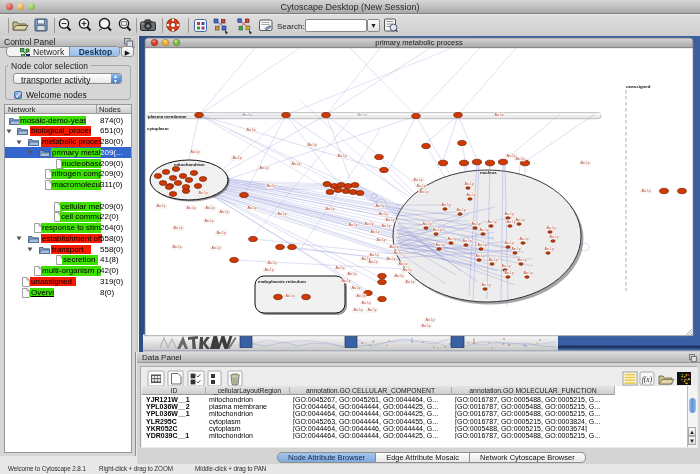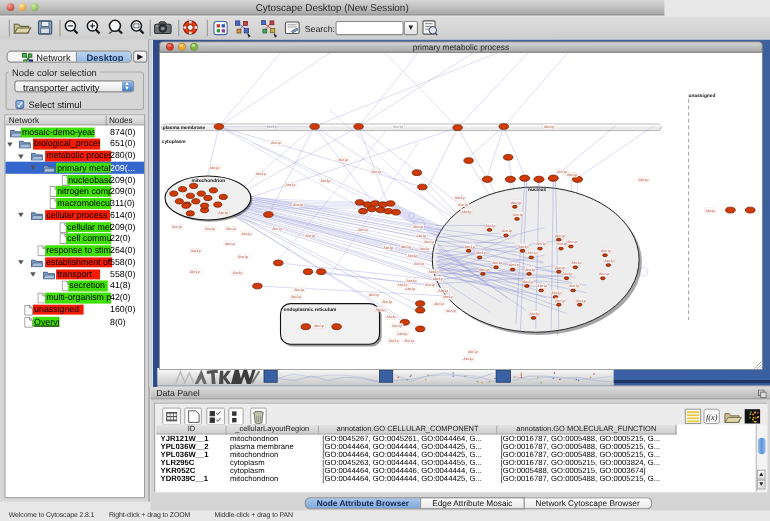--- a/index.html
+++ b/index.html
@@ -1,20 +1,20 @@
 <!DOCTYPE html>
 <html><head><meta charset="utf-8">
 <style>
 *{margin:0;padding:0;box-sizing:border-box;}
 html,body{width:700px;height:474px;overflow:hidden;}
 body{font-family:"Liberation Sans",sans-serif;background:#e8e8e8;position:relative;}
 #app{position:absolute;left:0;top:0;width:700px;height:474px;}
 .abs{position:absolute;}
 
-#titlebar{position:absolute;left:0;top:0;width:604px;height:14px;
+#titlebar{position:absolute;left:0;top:0;width:700px;height:14px;
  background:linear-gradient(#d6d6d6,#bcbcbc 60%,#a8a8a8);border-bottom:1px solid #7e7e7e;}
 #titlebar .tl{position:absolute;top:3px;width:7px;height:7px;border-radius:50%;}
 #titlebar .title{position:absolute;left:0;right:0;top:2px;text-align:center;font-size:9px;color:#2a2a2a;}
 
 #toolbar{position:absolute;left:0;top:15px;width:700px;height:31px;
  background:linear-gradient(#dedede,#c6c6c6);}
 .tsep{position:absolute;top:3px;width:1px;height:15px;background:#9a9a9a;}
 #searchlbl{position:absolute;left:277px;top:7px;font-size:8px;color:#222;}
 #searchbox{position:absolute;left:305px;top:4px;width:62px;height:13px;background:#fff;border:1px solid #8a8a8a;border-radius:2px;}
 #searchdrop{position:absolute;left:367px;top:4px;width:13px;height:13px;background:linear-gradient(#fff,#e2e2e2);border:1px solid #8a8a8a;border-radius:2px;font-size:7px;color:#222;text-align:center;line-height:12px;}
@@ -177,20 +177,27 @@
    <circle cx="9.5" cy="9.5" r="3.4" fill="#dfe8f2" stroke="#446" stroke-width="0.9"></circle>
    <line x1="11.5" y1="11.8" x2="13.5" y2="14" stroke="#446" stroke-width="1.3"></line>
   </g>
  </svg>
  <span id="searchlbl">Search:</span>
  <div id="searchbox"></div>
  <div id="searchdrop">▼</div>
 </div>
 
 <div id="leftpanel">
+ <div id="cpheader">
+        <span>Control Panel</span>
+        <svg width="9" height="9" viewBox="0 0 9 9" style="position:absolute;right:3px;top:1.5px;">
+          <rect x="0.5" y="0.5" width="5.5" height="5.5" fill="none" stroke="#667" stroke-width="0.9"></rect>
+          <rect x="3" y="3" width="5.5" height="5.5" fill="#dde" stroke="#667" stroke-width="0.9"></rect>
+        </svg>
+      </div>
  <div id="tabrow">
    <div id="tabnet">
      <svg width="10" height="11" viewBox="0 0 10 11" style="position:absolute;left:13px;top:1px;">
       <line x1="2" y1="2" x2="8" y2="8" stroke="#2a7a2a" stroke-width="1"></line>
       <line x1="8" y1="2" x2="3" y2="9" stroke="#2a7a2a" stroke-width="1"></line>
       <rect x="0.5" y="0.5" width="3.4" height="3.4" fill="#44bb44" stroke="#145514" stroke-width="0.7"></rect>
       <rect x="6" y="1" width="3" height="3" fill="#44bb44" stroke="#145514" stroke-width="0.7"></rect>
       <rect x="1.5" y="6.5" width="3" height="3" fill="#44bb44" stroke="#145514" stroke-width="0.7"></rect>
       <rect x="6.5" y="6.5" width="3.2" height="3.2" fill="#2222aa" stroke="#000044" stroke-width="0.7"></rect>
      </svg>
@@ -202,21 +209,21 @@
  <div id="grouplbl">Node color selection</div>
  <div id="groupbox"></div>
  <div id="combo">
         <span>transporter activity</span>
         <div id="combostep">
           <span style="position:absolute;left:2px;top:-1.5px;font-size:5px;color:#fff;">▲</span>
           <span style="position:absolute;left:2px;top:3.5px;font-size:5px;color:#fff;">▼</span>
         </div>
       </div>
  <div id="checkbox">✓</div>
- <div id="checklbl">Select stimul</div>
+ <div id="checklbl">Welcome nodes</div>
  <div id="treebox">
   <div id="treehead">
           <span class="c1">Network</span>
           <div class="dv"></div>
           <span class="c2">Nodes</span>
         </div>
   <div id="treerows" style="position:absolute;left:0;top:10px;width:126px;height:188px;">
 <div class="trow" style="top:0.0px;">
             <svg class="ticn" style="left:4px;top:1.5px;" width="11" height="8" viewBox="0 0 11 8">
               <path d="M0.5 7.5 L0.5 1.5 L4 1.5 L5 2.8 L10.5 2.8 L10.5 7.5 Z" fill="#7d9cc4" stroke="#3c567c" stroke-width="0.8"></path>
@@ -275,31 +282,20 @@
             <span class="num" style="">209(0)</span>
           </div>
 <div class="trow" style="top:64.5px;">
             <svg class="ticn" style="left:40px;top:0.5px;" width="8" height="10" viewBox="0 0 8 10">
               <path d="M0.5 0.5 L5 0.5 L7.5 3 L7.5 9.5 L0.5 9.5 Z" fill="#fdfdfd" stroke="#888" stroke-width="0.8"></path>
               <path d="M5 0.5 L5 3 L7.5 3" fill="none" stroke="#888" stroke-width="0.8"></path>
             </svg>
             <span class="band green" style="left:46px;width:50px;">macromolecule</span>
             <span class="num" style="">311(0)</span>
           </div>
-<div class="trow" style="top:75.25px;">
-            <svg class="ticn" style="left:11px;top:3px;" width="6" height="5" viewBox="0 0 6 5">
-              <path d="M0.5 0.5 L5.5 0.5 L3 4.5 Z" fill="#555"></path>
-            </svg>
-            <svg class="ticn" style="left:23px;top:1.5px;" width="11" height="8" viewBox="0 0 11 8">
-              <path d="M0.5 7.5 L0.5 1.5 L4 1.5 L5 2.8 L10.5 2.8 L10.5 7.5 Z" fill="#7d9cc4" stroke="#3c567c" stroke-width="0.8"></path>
-              <path d="M0.5 7.5 L2 4 L10.5 4 L10.5 7.5 Z" fill="#a6bedb" stroke="#3c567c" stroke-width="0.6"></path>
-            </svg>
-            <span class="band red" style="left:36px;width:59px;">cellular process</span>
-            <span class="num" style="">614(0)</span>
-          </div>
 <div class="trow" style="top:86.0px;">
             <svg class="ticn" style="left:49px;top:0.5px;" width="8" height="10" viewBox="0 0 8 10">
               <path d="M0.5 0.5 L5 0.5 L7.5 3 L7.5 9.5 L0.5 9.5 Z" fill="#fdfdfd" stroke="#888" stroke-width="0.8"></path>
               <path d="M5 0.5 L5 3 L7.5 3" fill="none" stroke="#888" stroke-width="0.8"></path>
             </svg>
             <span class="band green" style="left:55px;width:41px;">cellular metabo</span>
             <span class="num" style="">209(0)</span>
           </div>
 <div class="trow" style="top:96.75px;">
             <svg class="ticn" style="left:49px;top:0.5px;" width="8" height="10" viewBox="0 0 8 10">
@@ -354,21 +350,21 @@
             </svg>
             <span class="band green" style="left:36px;width:60px;">multi-organism pro</span>
             <span class="num" style="">42(0)</span>
           </div>
 <div class="trow" style="top:161.25px;">
             <svg class="ticn" style="left:17px;top:0.5px;" width="8" height="10" viewBox="0 0 8 10">
               <path d="M0.5 0.5 L5 0.5 L7.5 3 L7.5 9.5 L0.5 9.5 Z" fill="#fdfdfd" stroke="#888" stroke-width="0.8"></path>
               <path d="M5 0.5 L5 3 L7.5 3" fill="none" stroke="#888" stroke-width="0.8"></path>
             </svg>
             <span class="band red" style="left:25px;width:46px;">unassigned</span>
-            <span class="num" style="">160(0)</span>
+            <span class="num" style="">319(0)</span>
           </div>
 <div class="trow" style="top:172.0px;">
             <svg class="ticn" style="left:17px;top:0.5px;" width="8" height="10" viewBox="0 0 8 10">
               <path d="M0.5 0.5 L5 0.5 L7.5 3 L7.5 9.5 L0.5 9.5 Z" fill="#fdfdfd" stroke="#888" stroke-width="0.8"></path>
               <path d="M5 0.5 L5 3 L7.5 3" fill="none" stroke="#888" stroke-width="0.8"></path>
             </svg>
             <span class="band green" style="left:25px;width:24px;text-decoration:underline;">Overview</span>
             <span class="num" style="">8(0)</span>
           </div>
 </div>
@@ -989,21 +985,21 @@
           <div style="position:absolute;left:0px;top:50px;width:8px;height:9px;background:linear-gradient(#fafafa,#dcdcdc);border:1px solid #aaa;font-size:6px;text-align:center;line-height:8px;color:#222;">▼</div>
         </div>
       </div>
  <div id="dpheader">
         <span>Data Panel</span>
         <svg width="8" height="8" viewBox="0 0 8 8" style="position:absolute;right:3px;top:2px;">
           <rect x="0.5" y="0.5" width="5" height="5" fill="none" stroke="#666" stroke-width="0.8"></rect>
           <rect x="2.5" y="2.5" width="5" height="5" fill="#ddd" stroke="#666" stroke-width="0.8"></rect>
         </svg>
       </div>
-      <div id="dtabs"><span class="dtab" style="border-left:1px solid #8e8e8e;border-radius:5px 0 0 5px;background:linear-gradient(#a8c6ea,#7fa9dc);font-weight:bold;color:#102a50;">Node Attribute Browser</span><span class="dtab">Edge Attribute Mosaic</span><span class="dtab" style="border-radius:0 5px 5px 0;">Network Cytoscape Browser</span></div>
+      <div id="dtabs"><span class="dtab" style="border-left:1px solid #8e8e8e;border-radius:5px 0 0 5px;background:linear-gradient(#a8c6ea,#7fa9dc);font-weight:normal;color:#102a50;">Node Attribute Browser</span><span class="dtab">Edge Attribute Mosaic</span><span class="dtab" style="border-radius:0 5px 5px 0;">Network Cytoscape Browser</span></div>
 </div>
 
 <div id="statusbar">
  <span style="left:8px;">Welcome to Cytoscape 2.8.1</span>
  <span style="left:99px;">Right-click + drag to ZOOM</span>
  <span style="left:195px;">Middle-click + drag to PAN</span>
 </div>
 </div>
 
 </body></html>

